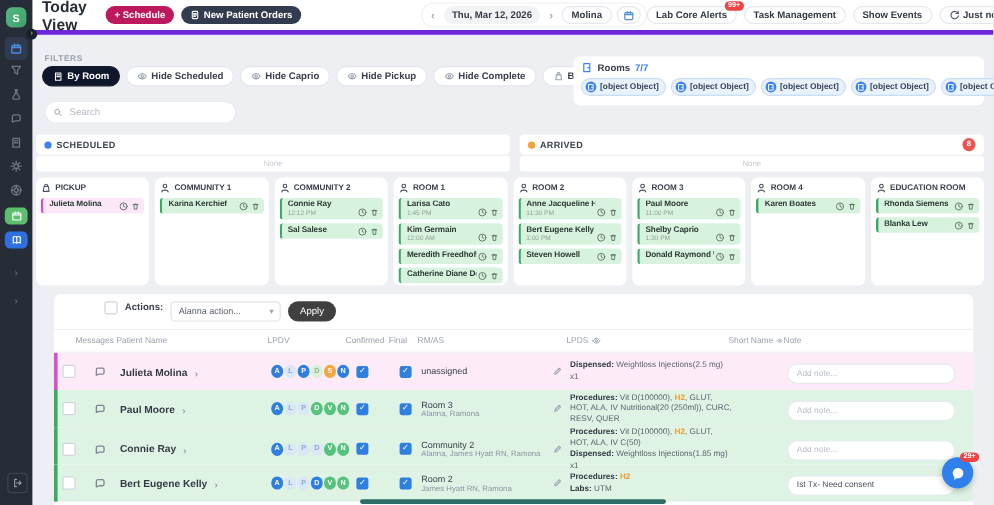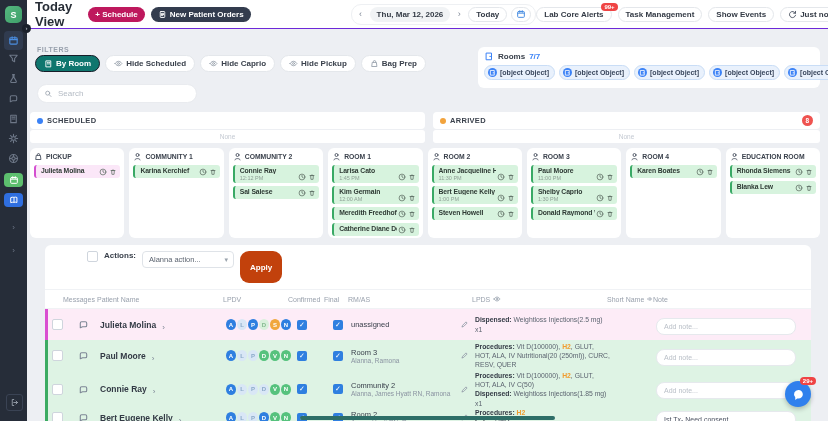--- a/index.html
+++ b/index.html
@@ -12,38 +12,38 @@
   .sb-item{position:absolute;left:4px;width:19px;height:16px;display:flex;align-items:center;justify-content:center;border-radius:4px;}
   .sb-item svg .ic2{stroke:#6d7787;}
   .sb-active{top:31px;height:19px;background:#303b4f;}
   .sb-active svg .ic2{stroke:#4b8fe2;}
   .sb-green{top:173px;height:14px;background:#5cbf6e;}
   .sb-blue{top:193px;height:14px;background:#2f6fe0;}
   .sb-green svg .ic2,.sb-blue svg .ic2{stroke:#fff;}
   .sb-chevron{color:#6d7787;font-size:8px;justify-content:center;}
   .expander{position:absolute;left:22px;top:24px;width:9px;height:9px;border-radius:50%;background:#1b212b;color:#cfd5dd;font-size:6px;line-height:9px;text-align:center;z-index:9;}
   
-  .topbar{position:absolute;left:27px;top:0;width:801px;height:29px;background:#fff;border-bottom:1px solid #6d28d9;display:flex;align-items:center;box-sizing:border-box;padding:0 8px;}
+  .topbar{position:absolute;left:27px;top:0;width:801px;height:29px;background:#fff;border-bottom:4px solid #6d28d9;display:flex;align-items:center;box-sizing:border-box;padding:0 8px;}
   .tb-title{font-size:13px;font-weight:bold;color:#272d36;margin-right:8px;}
   .tb-div{width:1px;height:14px;background:#e5e8ec;margin-right:8px;}
   .pill{display:flex;align-items:center;gap:3px;border-radius:9px;font-size:8px;font-weight:bold;padding:0 7px;height:15px;white-space:nowrap;box-sizing:border-box;}
   .p-teal{background:#be185d;color:#fff;}
   .p-dark{background:#333c4e;color:#fff;margin-left:6px;}
   .p-light{background:#f1f3f5;color:#333a45;}
   .p-white{background:#fff;border:1px solid #e4e7eb;color:#333a45;}
   .datenav{display:flex;align-items:center;gap:4px;margin-left:100px;background:#fff;border:1px solid #eef0f3;border-radius:10px;padding:2px 4px;}
   .navchev{color:#7d8695;font-size:9px;width:10px;text-align:center;}
   .tb-right{margin-left:auto;display:flex;align-items:center;gap:6px;}
   .badge-red{position:absolute;top:-5px;right:-7px;background:#ef4444;color:#fff;font-size:6px;font-weight:bold;border-radius:6px;padding:1px 3px;line-height:6px;}
   .rel{position:relative;}
   
   .filters-label{position:absolute;left:37px;top:46px;font-size:7px;font-weight:bold;letter-spacing:.5px;color:#99a1ad;}
   .filter-row{position:absolute;left:35px;top:55px;display:flex;gap:5px;}
   .fpill{display:flex;align-items:center;gap:3px;height:17px;border-radius:9px;padding:0 8px;font-size:8px;font-weight:bold;background:#fff;border:1px solid #e4e7eb;color:#3a414c;box-sizing:border-box;white-space:nowrap;}
-  .fpill.active{background:#0f766e;border-color:#171d29;color:#fff;}
+  .fpill.active{background:#0f172a;border-color:#171d29;color:#fff;}
   .fpill.active .ic{stroke:#fff;}
   .searchbox{position:absolute;left:37px;top:84px;width:160px;height:19px;background:#fff;border:1px solid #e9ebef;border-radius:10px;display:flex;align-items:center;padding:0 6px;box-sizing:border-box;gap:4px;}
   .searchbox input{border:none;outline:none;font-size:8px;color:#4a5160;width:100%;font-family:"Liberation Sans",sans-serif;background:transparent;}
   .searchbox input::placeholder{color:#b4bbc4;}
   
   .rooms-panel{position:absolute;left:478px;top:47px;width:342px;height:41px;background:#fff;border-radius:6px;box-sizing:border-box;padding:4px 6px;}
   .rp-head{display:flex;align-items:center;gap:4px;font-size:8px;font-weight:bold;color:#3a414c;}
   .rp-count{color:#3b82f6;}
   .rp-chips{display:flex;gap:4px;margin-top:4px;}
   .rchip{display:flex;align-items:center;gap:3px;height:15px;border-radius:8px;background:#e9f1fc;border:1px solid #c9ddf6;padding:0 5px 0 3px;font-size:7px;font-weight:bold;color:#39465c;white-space:nowrap;box-sizing:border-box;}
@@ -72,21 +72,21 @@
   .chip-time{font-size:5.5px;color:#8fa096;margin-top:1px;}
   .chip-icons{position:absolute;right:3px;bottom:2px;display:flex;gap:2px;}
   .chip-icons .ic{stroke:#5c6b62;stroke-width:1.1;}
   
   .tablecard{position:absolute;left:45px;top:245px;width:766px;height:176px;background:#fff;border-radius:6px 6px 0 0;box-sizing:border-box;overflow:hidden;}
   .actions{display:flex;align-items:flex-start;gap:6px;padding:6px 8px;margin-left:34px;}
   .rowbox{width:9px;height:9px;border:1px solid #cfd5dd;border-radius:2px;background:#fff;display:inline-block;}
   .actions-label{font-size:8px;font-weight:bold;color:#3a414c;}
   .selectbox{width:92px;height:17px;border:1px solid #dfe3e8;border-radius:4px;font-size:7.5px;color:#5c6470;display:flex;align-items:center;padding:0 6px;box-sizing:border-box;position:relative;}
   .selectbox::after{content:"▾";position:absolute;right:5px;color:#9aa3ad;font-size:7px;}
-  .applybtn{background:#c2410c;color:#fff;font-size:8px;font-weight:bold;border-radius:9px;height:32px;padding:0 10px;display:flex;align-items:center;}
+  .applybtn{background:#404040;color:#fff;font-size:8px;font-weight:normal;border-radius:9px;height:17px;padding:0 10px;display:flex;align-items:center;}
   .tgrid{display:grid;grid-template-columns:18px 34px 126px 65px 36px 24px 124px 135px 46px 1fr;align-items:center;}
   .thead{height:18px;border-top:1px solid #f0f2f5;border-bottom:1px solid #f0f2f5;font-size:7px;color:#99a1ad;}
   .thead .hc{display:flex;align-items:center;gap:3px;white-space:nowrap;}
   .trow{height:31px;border-left:3px solid transparent;padding-right:8px;box-sizing:border-box;}
   .trow.pink{background:#fdecf7;border-left-color:#d94fd0;}
   .trow.green{background:#def3e4;border-left-color:#3cab62;}
   .c{overflow:visible;}
   .c-check,.c-msg{display:flex;justify-content:center;}
   .c-name{display:flex;align-items:center;gap:6px;}
   .pname{font-size:8.5px;font-weight:bold;color:#333a45;white-space:nowrap;}
@@ -219,21 +219,21 @@
             <rect x="3" y="2" width="6" height="8" rx="1"></rect>
             <path d="M4.5 4.5h3M4.5 6h3M4.5 7.5h2"></path>
           </g>
         </svg>
       <span>New Patient Orders</span>
     </div>
     <div class="datenav">
       <div class="navchev">‹</div>
       <div class="pill p-light">Thu, Mar 12, 2026</div>
       <div class="navchev">›</div>
-      <div class="pill p-white">Today</div>
+      <div class="pill p-white">Molina</div>
       <div class="pill p-white" style="padding:0 4px">
         <svg width="10" height="10" viewBox="0 0 12 12">
             <g class="ic" style="stroke:#4b8fe2">
               <rect x="2" y="3" width="8" height="7" rx="1"></rect>
               <path d="M2 5h8M4.5 2v2M7.5 2v2"></path>
             </g>
           </svg>
       </div>
     </div>
     <div class="tb-right">
@@ -286,20 +286,29 @@
       <span>Hide Caprio</span>
     </div>
     <div class="fpill">
       <svg width="9" height="9" viewBox="0 0 12 12">
           <g class="ic">
             <path d="M1.5 6s1.8-3 4.5-3 4.5 3 4.5 3-1.8 3-4.5 3S1.5 6 1.5 6z"></path>
             <circle cx="6" cy="6" r="1.3"></circle>
           </g>
         </svg>
       <span>Hide Pickup</span>
+    </div>
+    <div class="fpill">
+      <svg width="9" height="9" viewBox="0 0 12 12">
+          <g class="ic">
+            <path d="M1.5 6s1.8-3 4.5-3 4.5 3 4.5 3-1.8 3-4.5 3S1.5 6 1.5 6z"></path>
+            <circle cx="6" cy="6" r="1.3"></circle>
+          </g>
+        </svg>
+      <span>Hide Complete</span>
     </div>
     <div class="fpill">
       <svg width="9" height="9" viewBox="0 0 12 12">
           <g class="ic">
             <path d="M3.5 4.5h5l.7 5.5H2.8z"></path>
             <path d="M4.5 4.5v-1a1.5 1.5 0 0 1 3 0v1"></path>
           </g>
         </svg>
       <span>Bag Prep</span>
     </div>

